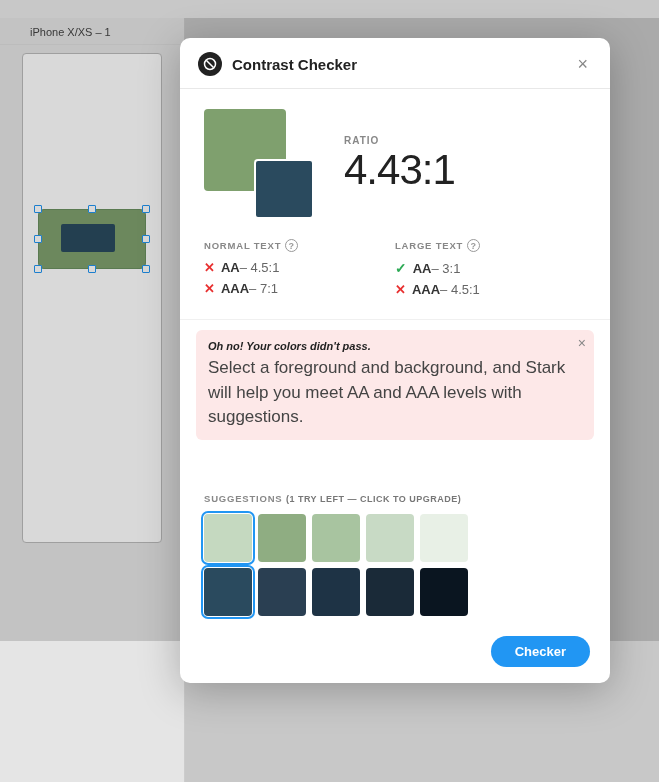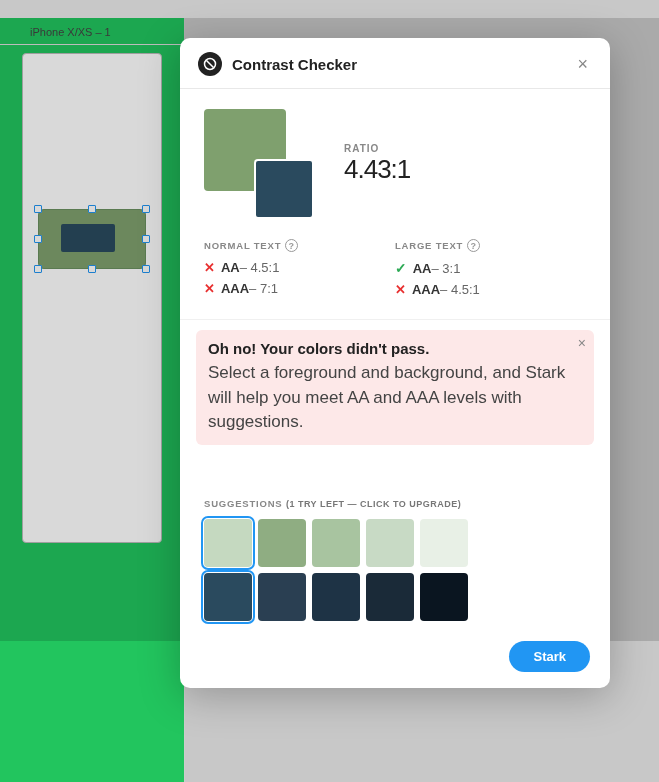--- a/index.html
+++ b/index.html
@@ -20,21 +20,21 @@
       position: absolute;
     }
 
     
     .left-panel {
       position: absolute;
       left: 0;
       top: 18px;
       width: 185px;
       height: 764px;
-      background: #22c55e;
+      background: #e5e5e5;
       border-right: 1px solid #ccc;
     }
 
     .iphone-label {
       font-size: 11px;
       color: #444;
       padding: 8px 8px 6px 30px;
       border-bottom: 1px solid #ddd;
     }
 
@@ -165,21 +165,21 @@
 
     .ratio-label {
       font-size: 10px;
       font-weight: 700;
       color: #888;
       letter-spacing: 1px;
       text-transform: uppercase;
     }
 
     .ratio-value {
-      font-size: 26px;
+      font-size: 42px;
       font-weight: 300;
       color: #222;
       letter-spacing: -1px;
     }
 
     
     .checks-section {
       display: flex;
       gap: 0;
       padding: 4px 24px 16px;
@@ -263,24 +263,25 @@
       top: 6px;
       background: none;
       border: none;
       cursor: pointer;
       font-size: 14px;
       color: #888;
       line-height: 1;
     }
 
     .warning-title {
-      font-size: 15px;
+      font-size: 11px;
       font-weight: 700;
       color: #222;
       margin-bottom: 4px;
+      font-style: italic;
     }
 
     .warning-desc {
       font-size: 17px;
       color: #444;
       line-height: 1.45;
       padding-right: 16px;
     }
 
     
@@ -498,17 +499,17 @@
           <div class="swatch-item selected" style="background:#2a4a5e;"></div>
           <div class="swatch-item" style="background:#2a3f52;"></div>
           <div class="swatch-item" style="background:#1e3345;"></div>
           <div class="swatch-item" style="background:#1a2a38;"></div>
           <div class="swatch-item" style="background:#0a1520;"></div>
         </div>
       </div>
     </div>
 
     <div class="modal-footer">
-      <button class="update-btn">Stark</button>
+      <button class="update-btn">Checker</button>
     </div>
 
   </div>
 </div>
 
 </body></html>

